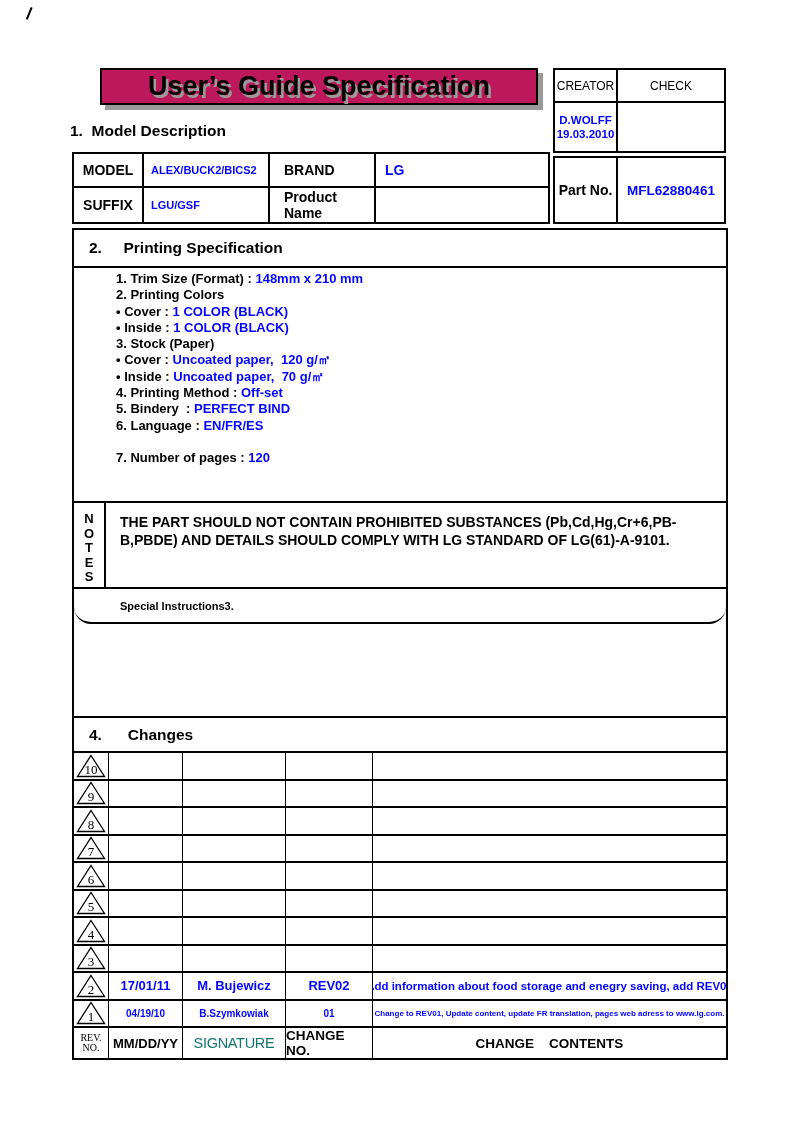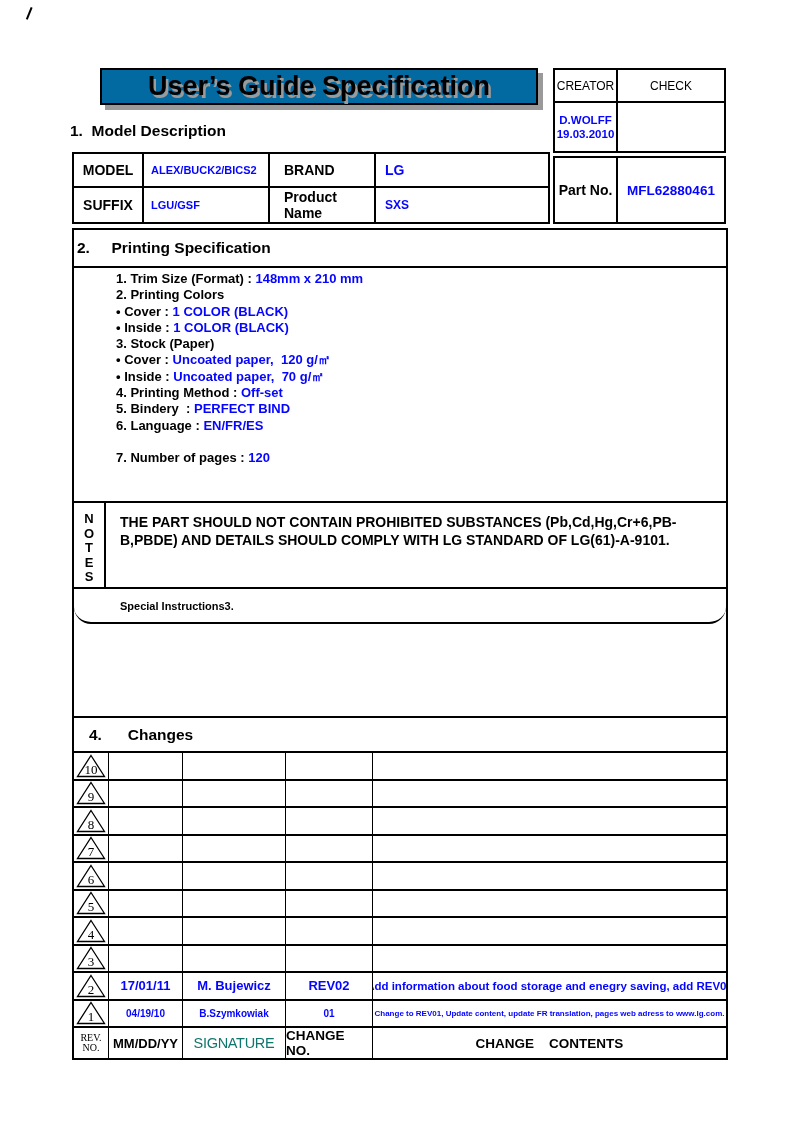--- a/index.html
+++ b/index.html
@@ -22,21 +22,21 @@
     border-left: 2.5px solid #000;
     transform: rotate(22deg);
   }
 
   
   .title-box {
     left: 100px; top: 68px; width: 438px; height: 37px;
     border: 2px solid #000;
     box-shadow: 5px 5px 0 #9a9a9a;
     display: flex; align-items: center; justify-content: center;
-    background: #0369a1;
+    background: #be185d;
   }
   .title-box .title-text {
     font-size: 27px; font-weight: bold;
     text-shadow: 2.5px 2.5px 0 #9a9a9a;
     letter-spacing: 0px;
   }
 
   
   .approval {
     left: 553px; top: 68px; width: 173px; height: 85px;
@@ -83,21 +83,21 @@
 
   
   .main-frame {
     left: 72px; top: 228px; width: 656px; height: 832px;
     border: 2px solid #000;
     display: flex; flex-direction: column;
   }
   .sec-hdr {
     height: 38px; border-bottom: 2px solid #000;
     display: flex; align-items: center;
-    font-size: 15.5px; font-weight: bold; padding-left: 3px;
+    font-size: 15.5px; font-weight: bold; padding-left: 15px;
   }
   .spec-content {
     height: 235px; border-bottom: 2px solid #000;
     padding: 3px 0 0 42px;
   }
   .spec-line { font-size: 13px; font-weight: bold; line-height: 16.3px; min-height: 16.3px; white-space: pre; }
   .spec-line .val { color: var(--accent); }
 
   .notes-row { height: 86px; border-bottom: 2px solid #000; display: flex; }
   .notes-cell {
@@ -162,21 +162,20 @@
 <div class="abs model-heading pre">1.  Model Description</div>
 
 <div class="abs model-table">
   <div class="mt-label">MODEL</div>
   <div class="mt-val-sm">ALEX/BUCK2/BICS2</div>
   <div class="mt-label2">BRAND</div>
   <div class="mt-val">LG</div>
   <div class="mt-label">SUFFIX</div>
   <div class="mt-val-sm">LGU/GSF</div>
   <div class="mt-label2">Product Name</div>
-  <div class="mt-val-s2">SXS</div>
 </div>
 
 <div class="abs partno">
   <div class="pn-label">Part No.</div>
   <div class="pn-val">MFL62880461</div>
 </div>
 
 <div class="abs main-frame">
 
   <div class="sec-hdr pre">2.     Printing Specification</div>

